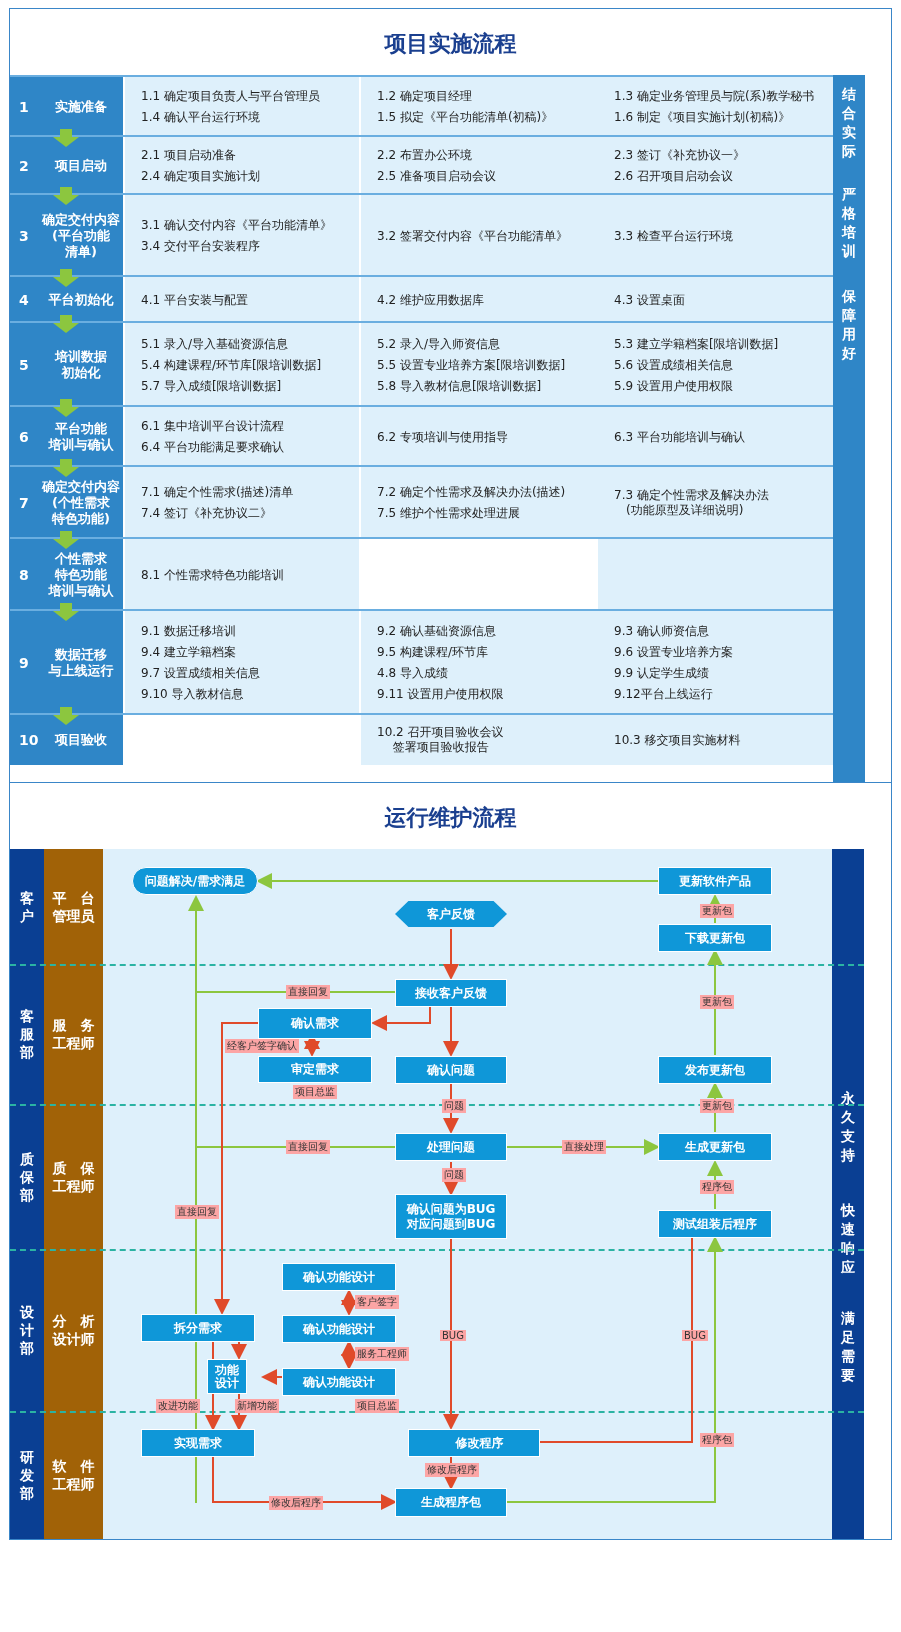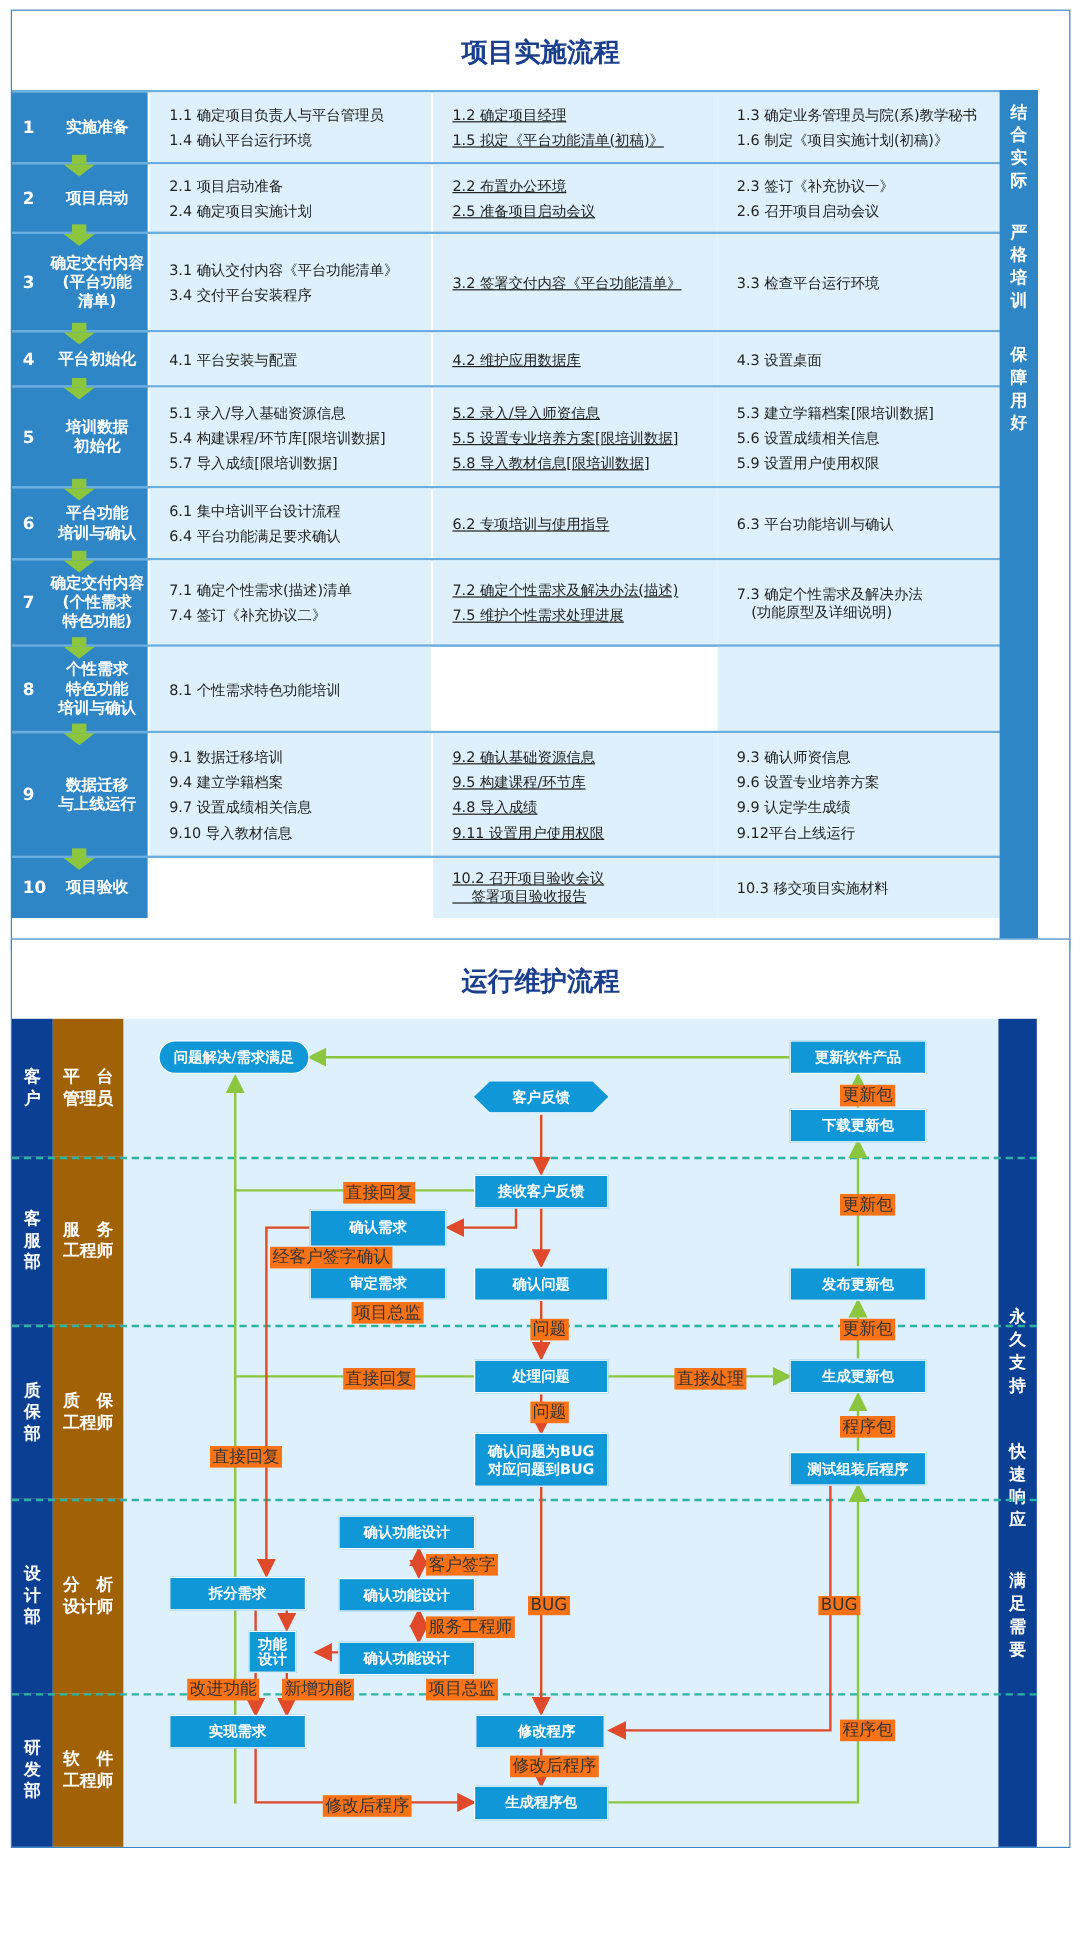--- a/index.html
+++ b/index.html
@@ -7,38 +7,38 @@
   .panel{position:absolute;left:9px;width:883px;border:1px solid #3a86c8;background:#fff;box-sizing:border-box;}
   .title{position:absolute;left:0;right:0;text-align:center;font-weight:bold;color:#1a3f8f;font-size:22px;}
   
   #s1{top:8px;height:784px;}
   .s1-row{position:absolute;left:0;width:855px;border-top:2px solid #6aaee0;}
   .s1-left{position:absolute;left:0;top:0;bottom:0;width:113px;background:#2f86c7;color:#fff;}
   .s1-num{position:absolute;left:9px;top:50%;transform:translateY(-50%);font-size:14px;font-weight:bold;}
   .s1-name{position:absolute;left:26px;width:90px;top:50%;transform:translateY(-50%);text-align:center;font-size:13px;font-weight:bold;line-height:16px;}
   .s1-cell{position:absolute;top:0;bottom:0;background:#def0fb;box-sizing:border-box;padding:0 0 0 16px;display:flex;flex-direction:column;justify-content:center;font-size:12px;color:#222;line-height:21px;}
   .s1-cell.c1{left:115px;width:234px;}
-  .s1-cell.c2{left:351px;width:237px;text-decoration:underline;}
+  .s1-cell.c2{left:351px;width:237px;}
   .s1-cell.c3{left:588px;width:235px;}
   .s1-side{position:absolute;left:823px;top:66px;width:32px;height:717px;background:#2f86c7;color:#fff;font-weight:bold;font-size:14px;}
   .s1-side .grp{position:absolute;left:0;width:32px;text-align:center;line-height:19px;}
   .arrow-green{position:absolute;}
   .arrow-green .stem{position:absolute;left:7px;top:0;width:12px;height:8px;background:#8cc63f;}
   .arrow-green .head{position:absolute;left:0;top:8px;width:0;height:0;border-left:13px solid transparent;border-right:13px solid transparent;border-top:10px solid #8cc63f;}
   
   #s2{top:782px;height:758px;}
   .lane-dept{position:absolute;left:0;width:34px;background:#0a3f93;color:#fff;font-weight:bold;font-size:14px;}
   .lane-role{position:absolute;left:34px;width:59px;background:#a16207;color:#fff;font-weight:bold;font-size:14px;}
   .lane-text{position:absolute;left:0;right:0;top:50%;transform:translateY(-50%);text-align:center;line-height:18px;}
   .flow-area{position:absolute;left:93px;top:66px;width:729px;height:690px;background:#def0fb;}
   .s2-side{position:absolute;left:822px;top:66px;width:32px;height:690px;background:#0a3f93;color:#fff;font-weight:bold;font-size:14px;}
   .s2-side .grp{position:absolute;left:0;width:32px;text-align:center;line-height:19px;}
   .dash{position:absolute;left:0;width:854px;height:0;border-top:2px dashed #2bb3a3;}
   .box{position:absolute;background:#0f97d8;color:#fff;font-size:12px;font-weight:bold;display:flex;align-items:center;justify-content:center;text-align:center;line-height:15px;border:1px solid #fff;box-sizing:border-box;}
-  .lbl{position:absolute;font-size:14px;color:#333;background:#f97316;padding:0 2px;white-space:nowrap;}
+  .lbl{position:absolute;font-size:10px;color:#333;background:#fca5a5;padding:0 2px;white-space:nowrap;}
   svg.lines{position:absolute;left:0;top:0;}
 </style>
 </head>
 <body>
 
 <div class="panel" id="s1">
   <div class="title" style="top:20px;">项目实施流程</div>
   <div id="s1-rows">
       <div class="s1-row" style="top: 66px; height: 60px;">
         <div class="s1-left">
@@ -398,21 +398,21 @@
   <div class="box" style="left:385px;top:411px;width:112px;height:45px;white-space:pre-line;">确认问题为BUG
 对应问题到BUG</div>
   <div class="box" style="left:648px;top:427px;width:114px;height:28px;">测试组装后程序</div>
   <div class="box" style="left:272px;top:480px;width:114px;height:28px;">确认功能设计</div>
   <div class="box" style="left:272px;top:532px;width:114px;height:28px;">确认功能设计</div>
   <div class="box" style="left:272px;top:585px;width:114px;height:28px;">确认功能设计</div>
   <div class="box" style="left:131px;top:531px;width:114px;height:28px;">拆分需求</div>
   <div class="box" style="left:197px;top:576px;width:40px;height:35px;white-space:pre-line;line-height:13px;">功能
 设计</div>
   <div class="box" style="left:131px;top:646px;width:114px;height:28px;">实现需求</div>
-  <div class="box" style="left:386px;top:646px;width:108px;height:28px;padding-left:11px;">修改程序</div>
+  <div class="box" style="left:398px;top:646px;width:132px;height:28px;padding-left:11px;">修改程序</div>
   <div class="box" style="left:385px;top:705px;width:112px;height:29px;">生成程序包</div>
 
   <div class="lbl" style="left:690px;top:121px;">更新包</div>
   <div class="lbl" style="left:690px;top:212px;">更新包</div>
   <div class="lbl" style="left:690px;top:316px;">更新包</div>
   <div class="lbl" style="left:276px;top:202px;">直接回复</div>
   <div class="lbl" style="left:276px;top:357px;">直接回复</div>
   <div class="lbl" style="left:165px;top:422px;">直接回复</div>
   <div class="lbl" style="left:215px;top:256px;">经客户签字确认</div>
   <div class="lbl" style="left:283px;top:302px;">项目总监</div>

